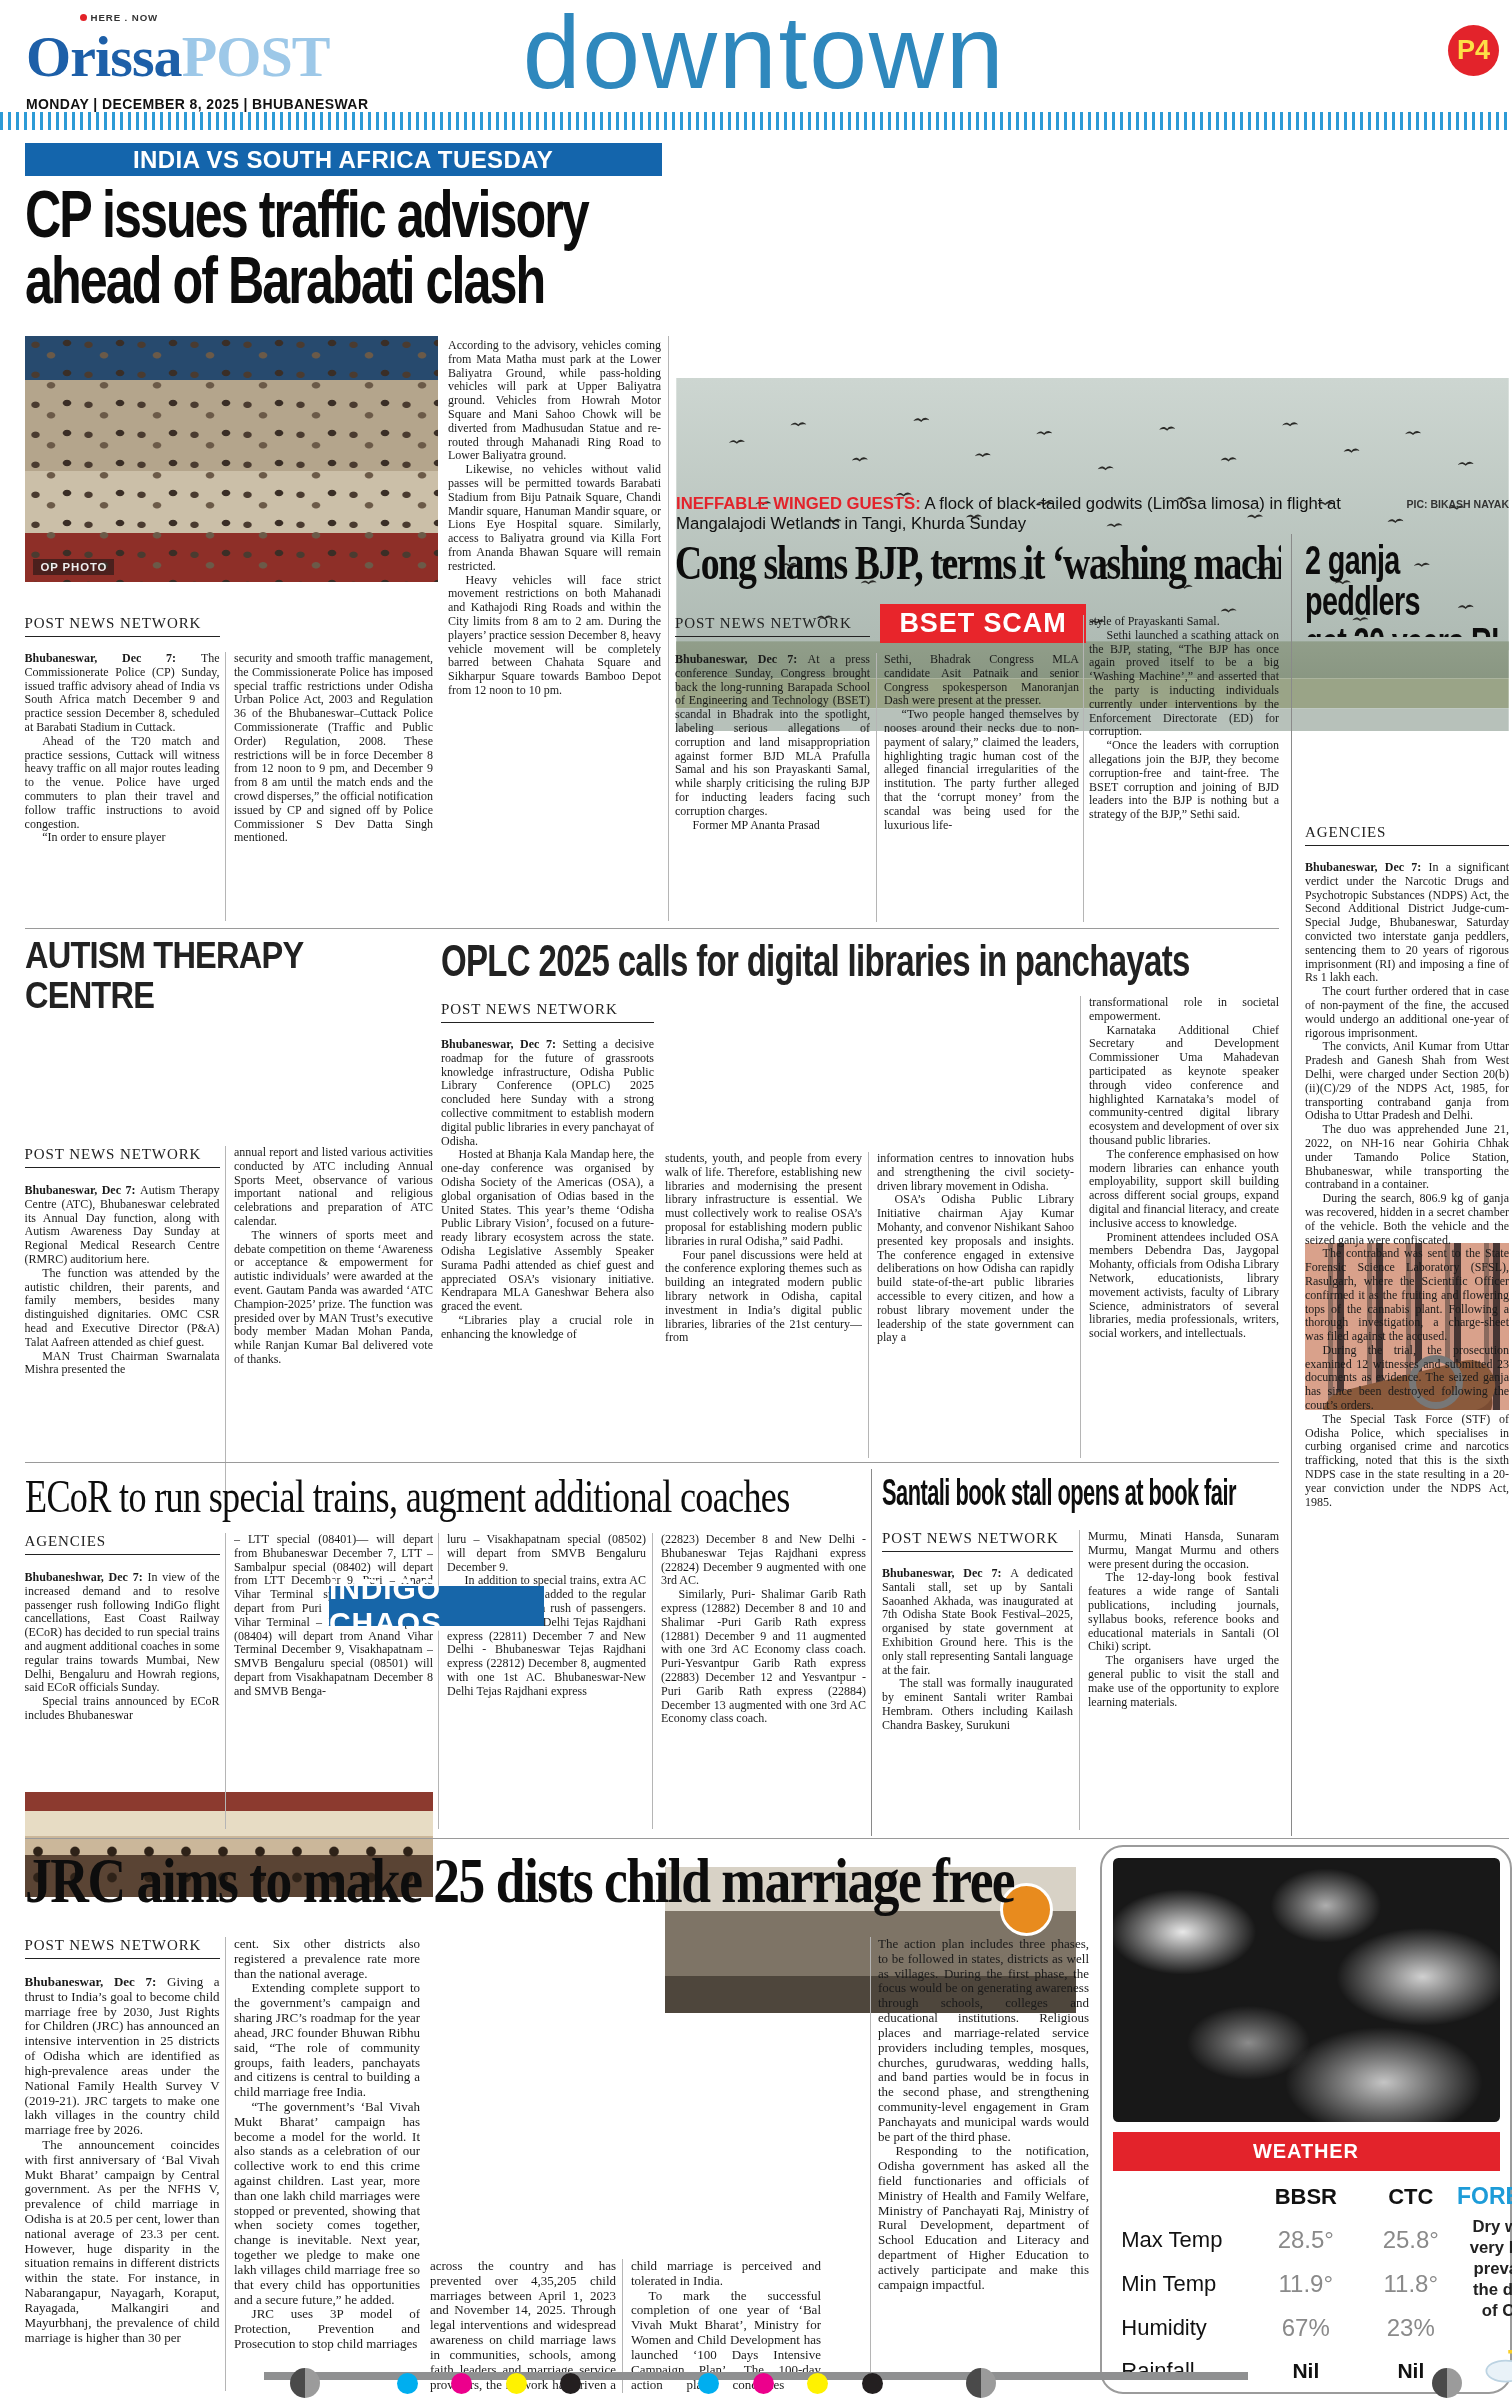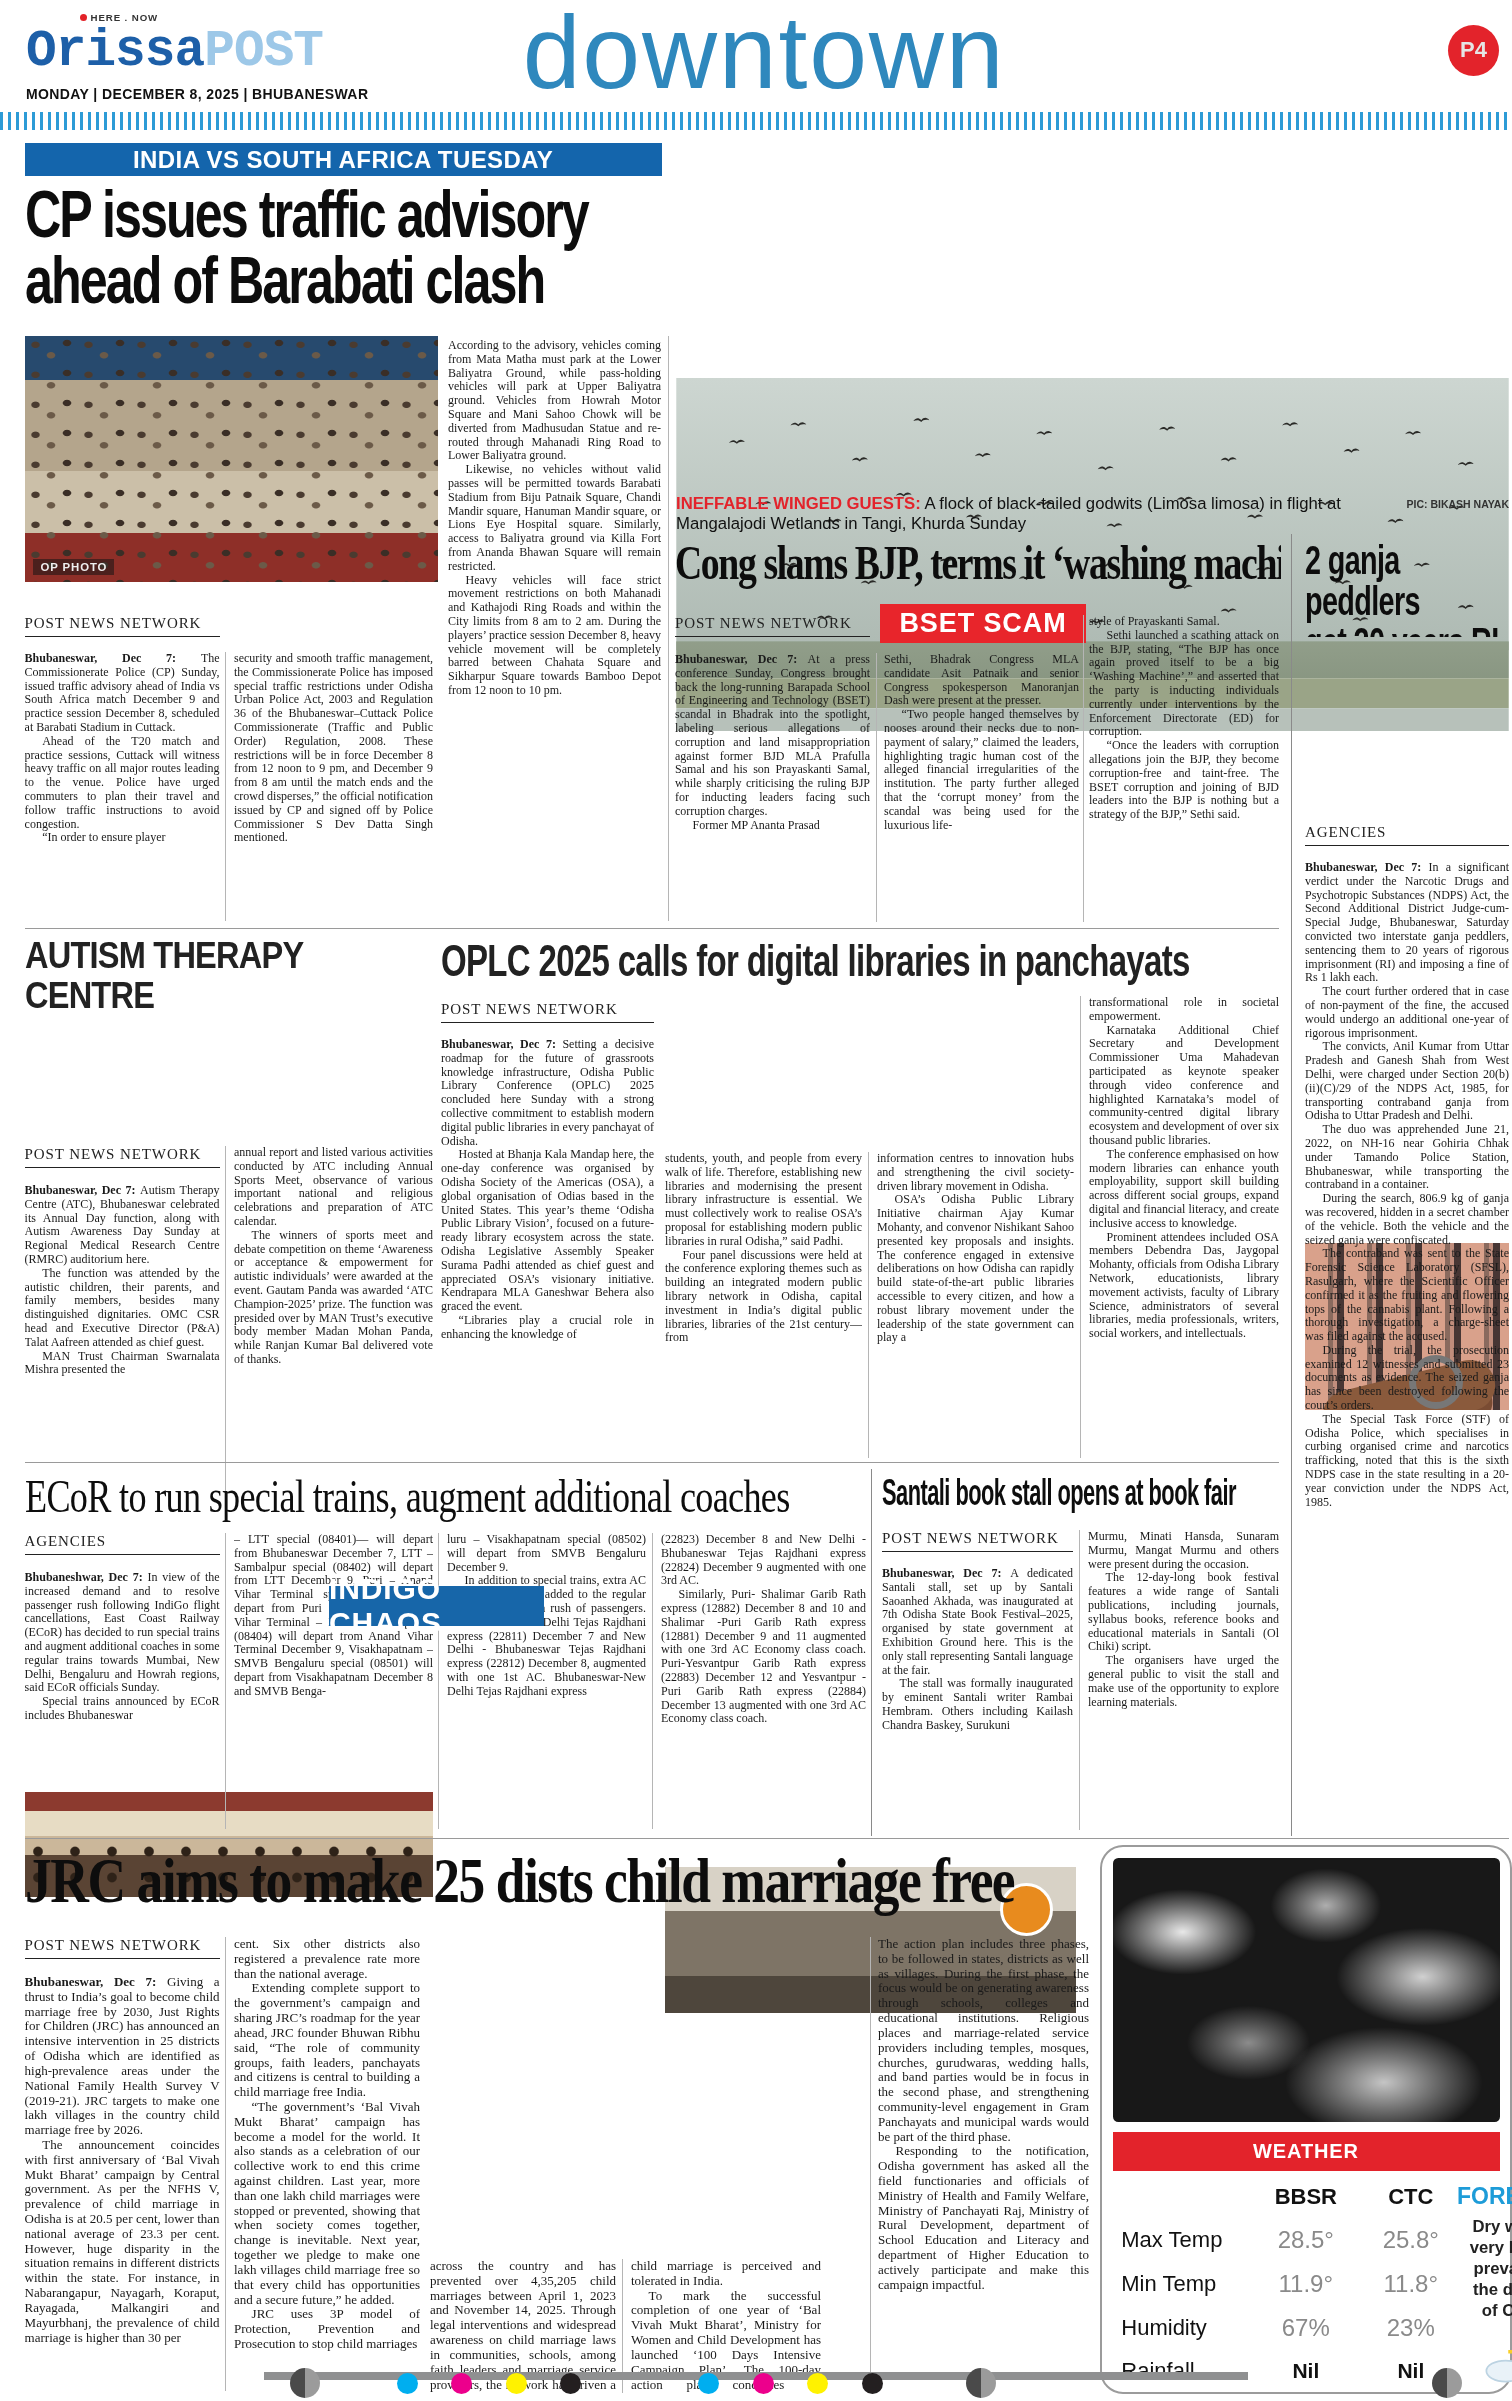--- a/index.html
+++ b/index.html
@@ -1,27 +1,27 @@
 <!DOCTYPE html>
 <html style="font-size:14px"><head>
 <meta charset="utf-8">
 <style>
   html,body{margin:0;padding:0;background:#e8e8e8;}
   #page{position:relative;width:1513px;height:2401px;background:#fff;overflow:hidden;
         font-family:"Liberation Serif",serif;color:#1a1a1a;}
   .abs{position:absolute;}
   
-  .brand{font-family:Liberation Mono, monospace;font-weight:bold;font-size:51px;letter-spacing:-0.9px;}
+  .brand{font-family:Liberation Serif, serif;font-weight:bold;font-size:58px;letter-spacing:-0.9px;}
   .brand .o1{color:#1d5fa8;} .brand .o2{color:#9dc8e8;}
   .tagline{font-family:"Liberation Sans",sans-serif;font-size:9.7px;font-weight:bold;color:#333;letter-spacing:0.9px;}
   .reddot{display:inline-block;width:7px;height:7px;border-radius:50%;background:#e32228;margin-right:3.5px;}
   .dateline{font-family:"Liberation Sans",sans-serif;font-size:14px;font-weight:bold;color:#111;letter-spacing:0.4px;}
   .section-name{font-family:"Liberation Sans",sans-serif;font-weight:100;font-size:104px;color:#2f88bd;letter-spacing:1.8px;}
-  .pagebadge{width:51px;height:51px;border-radius:50%;background:#e3232b;color:#e5e5e5;
-             font-family:"Liberation Sans",sans-serif;font-weight:bold;font-size:22px;
+  .pagebadge{width:51px;height:51px;border-radius:50%;background:#e3232b;color:#fde047;
+             font-family:"Liberation Sans",sans-serif;font-weight:bold;font-size:27px;
              display:flex;align-items:center;justify-content:center;}
   .dotstrip{height:17.6px;background:repeating-linear-gradient(90deg,#2d9bd6 0 2.6px,rgba(255,255,255,0) 2.6px 8px);}
   
   .khead{background:#1465ac;color:#fff;font-family:"Liberation Sans",sans-serif;font-weight:bold;
          font-size:24px;display:flex;align-items:center;justify-content:center;letter-spacing:0.4px;}
   .cond{display:inline-block;transform-origin:left top;white-space:pre-line;}
   .sanshead{font-family:"Liberation Sans",sans-serif;font-weight:bold;color:#0d0d0d;}
   .serifhead{font-family:"Liberation Serif",serif;color:#0d0d0d;}
   
   .byline{font-family:"Liberation Serif",serif;font-size:15px;letter-spacing:0.9px;color:#222;

